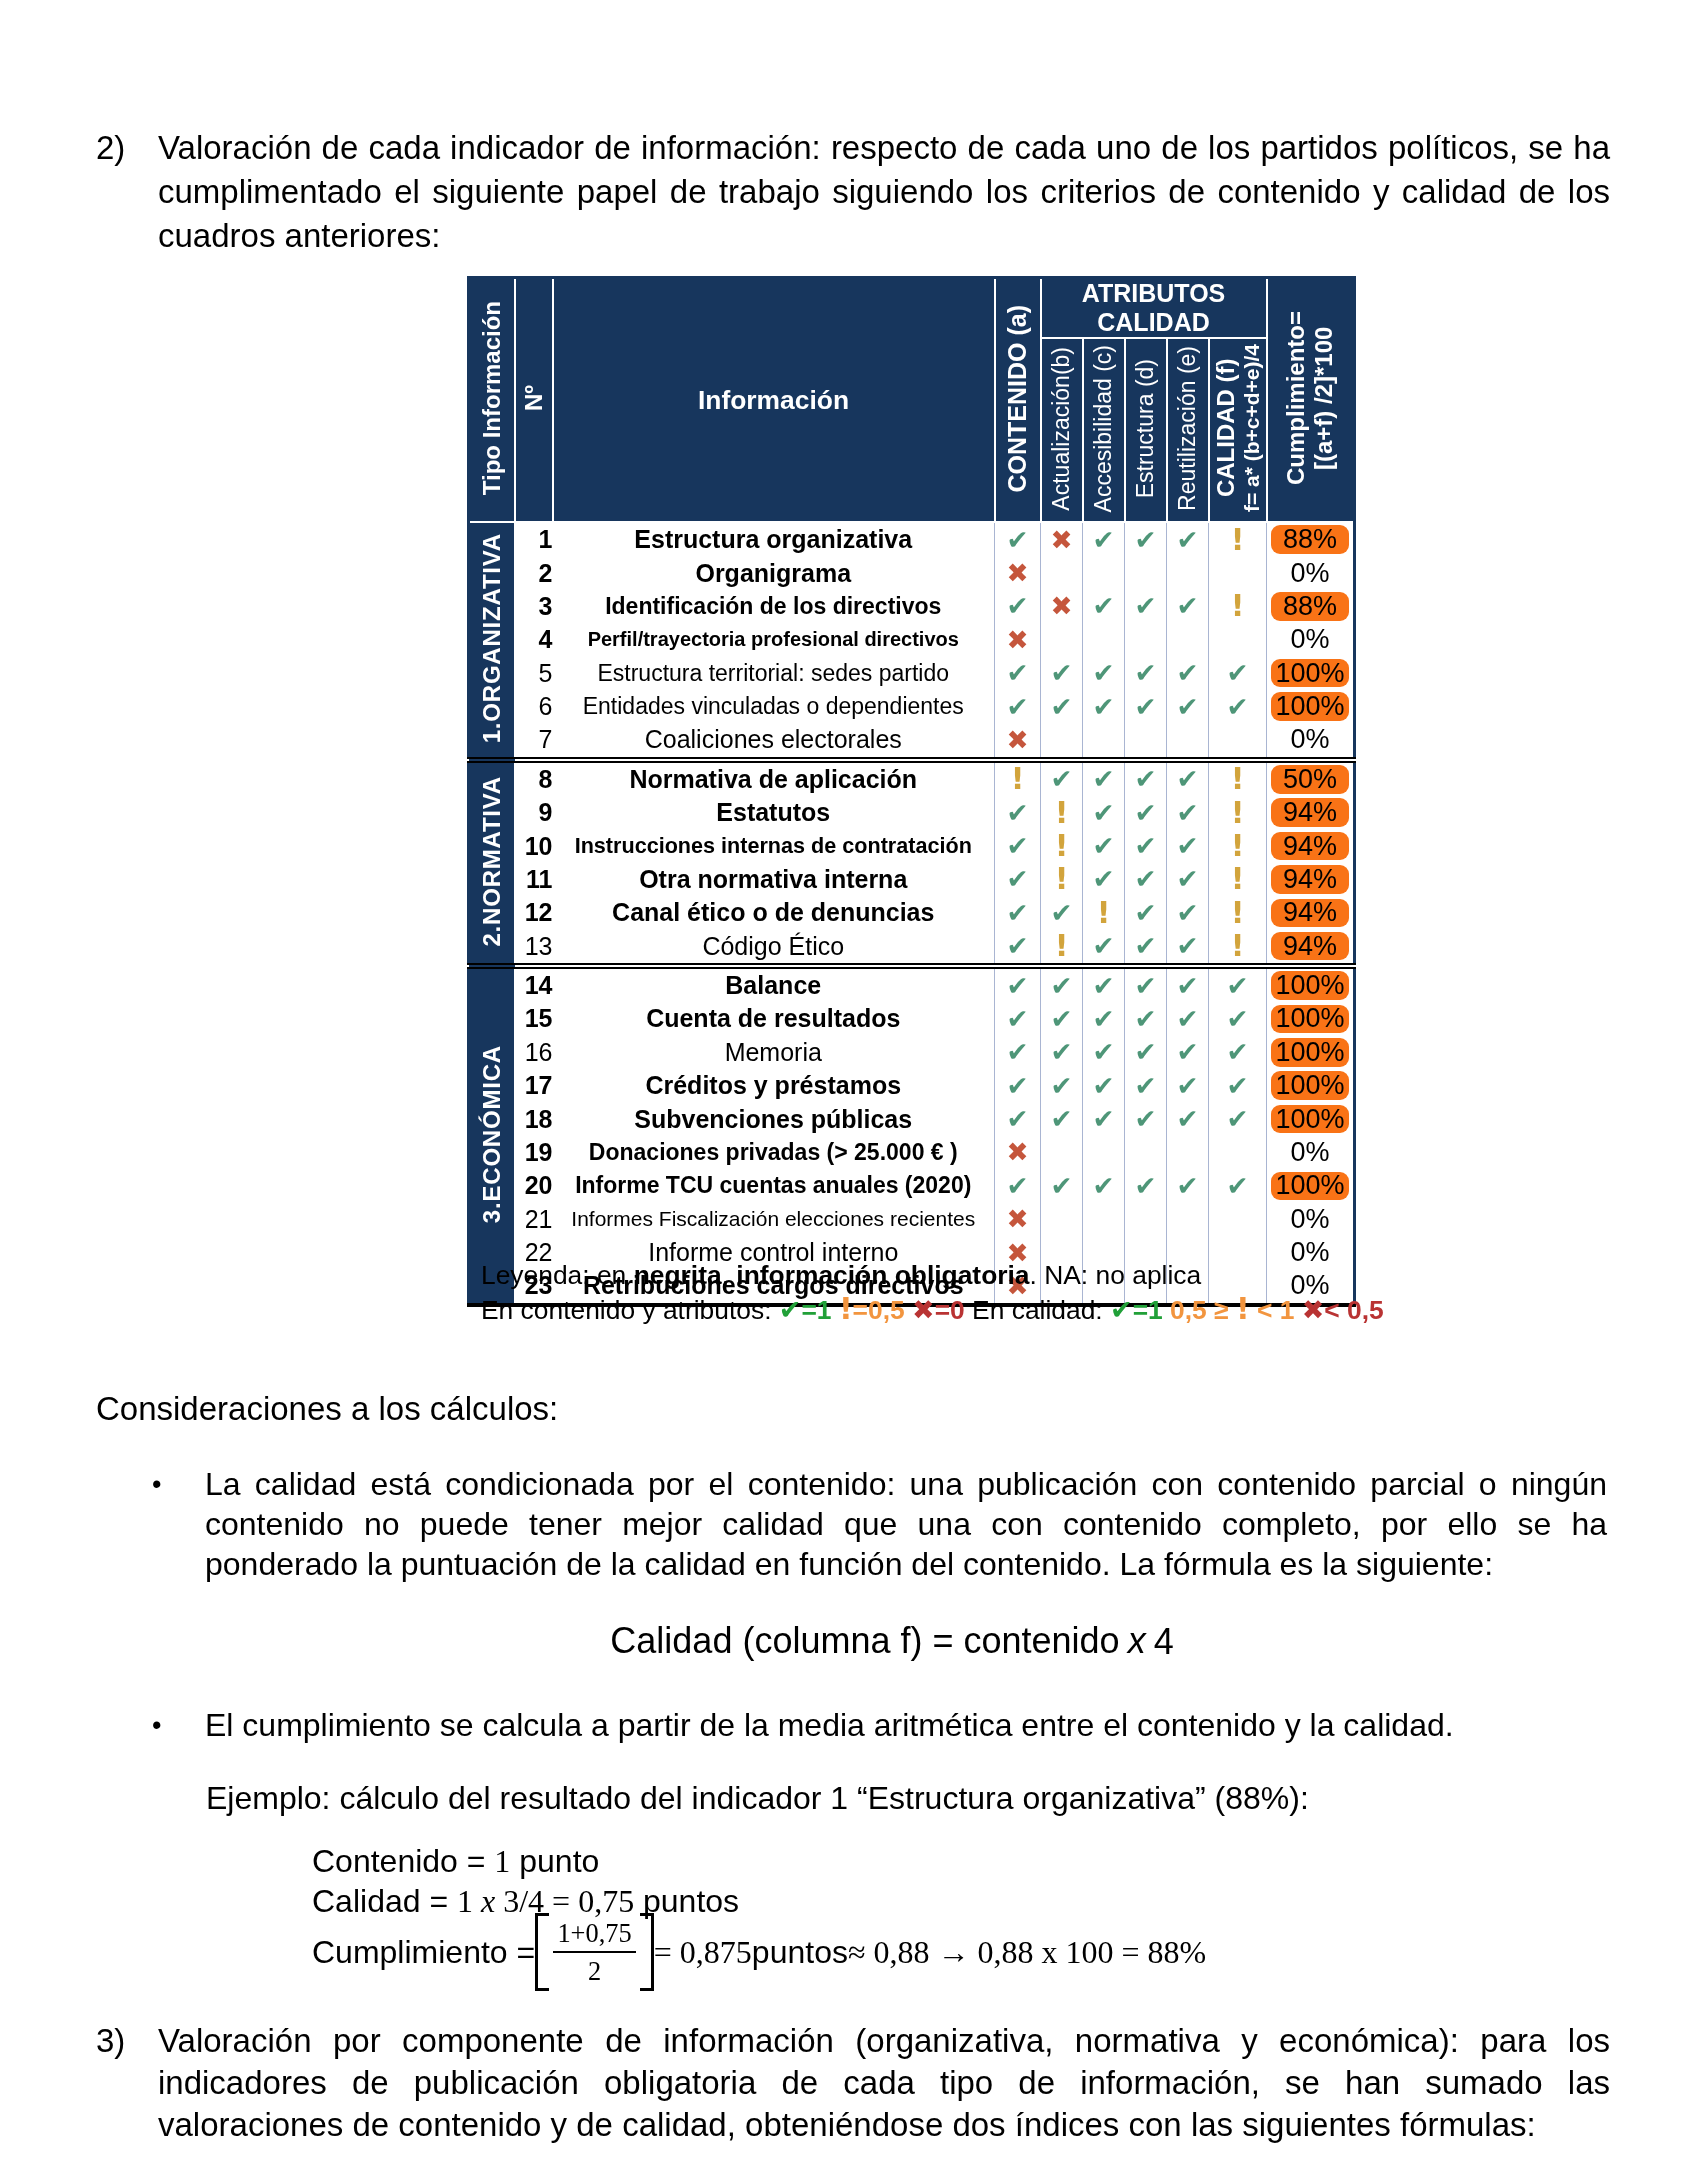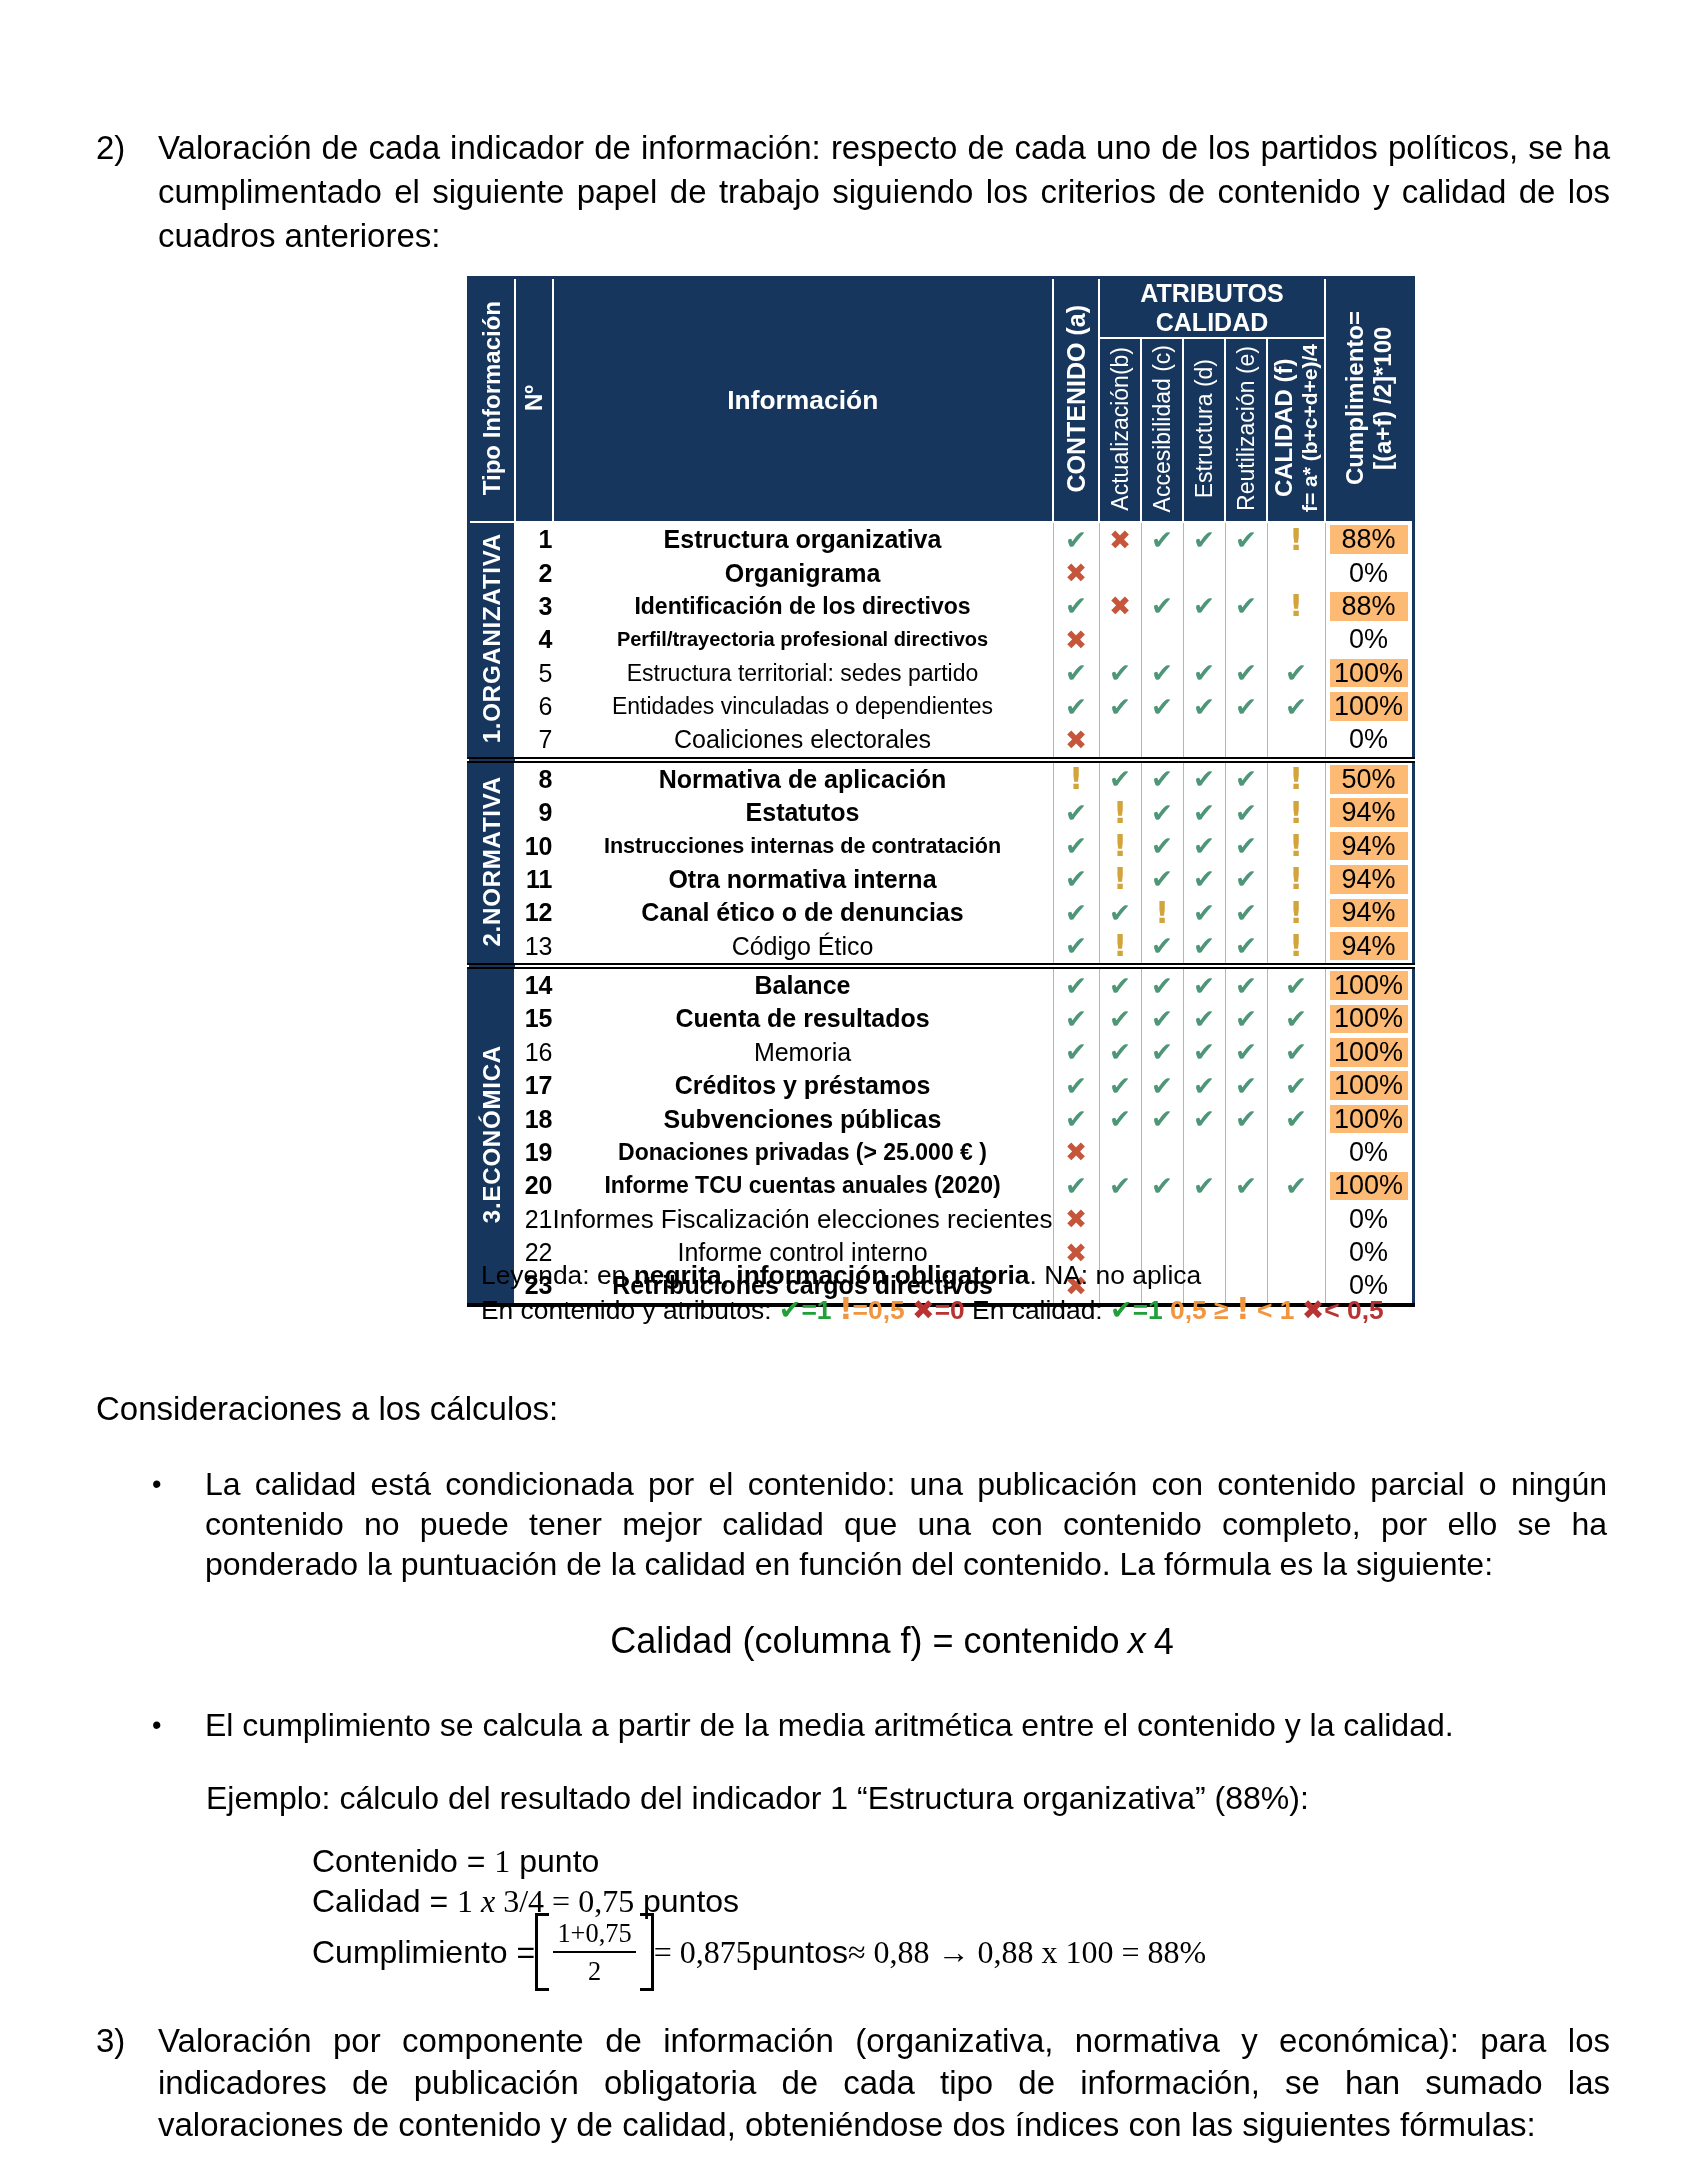--- a/index.html
+++ b/index.html
@@ -36,21 +36,21 @@
   th.hcum .vert{font-size:24px;}
   th.hinfo{font-size:26.4px;}
   td.gcell{background:#17365D;color:#fff;text-align:center;border-right:2.4px solid #fff;border-left:0;}
   td.gcell .vert{font-size:24px;font-weight:bold;letter-spacing:0.8px;}
   td.numc{text-align:right;padding-right:9.6px;font-size:25px;}
   td.infoc{padding-left:8px;white-space:nowrap;overflow:hidden;font-size:25px;text-align:center;}
   tr.boldrow td.numc, tr.boldrow td.infoc{font-weight:bold;}
   td.icell{text-align:center;border-left:1.6px solid #A9B5D2;}
   td.pctc{border-left:1.6px solid #A9B5D2;}
   td.pctc span{display:block;margin:2.4px 4px;padding:0.8px 0;text-align:center;font-size:27px;line-height:27px;}
-  td.pctc span.pfill{background:#fdba74;}
+  td.pctc span.pfill{background:#f97316;border-radius:9px;}
   tr.gsep td{border-top:6.4px double #000;}
   .ic{font-family:"DejaVu Sans",sans-serif;font-size:26.4px;line-height:32px;}
   .ic-check{color:#4E9678;}
   .ic-x{color:#C5563C;}
   .ic-excl{color:#D2A43C;font-weight:900;font-size:30px;}
 
   
   .legend{font-size:26.4px;line-height:34px;}
   .lgb{font-weight:bold;}
   .lg-green{color:#21A038;}
@@ -381,21 +381,21 @@
           <td class="icell"><span class="ic ic-check">✔</span></td>
           <td class="icell"><span class="ic ic-check">✔</span></td>
           <td class="icell"><span class="ic ic-check">✔</span></td>
           <td class="icell"><span class="ic ic-check">✔</span></td>
           <td class="pctc">
             <span class="pfill">100%</span>
           </td>
         </tr>
         <tr>
           <td class="numc">21</td>
-          <td class="infoc" style="font-size: 26px;">Informes Fiscalización elecciones recientes</td>
+          <td class="infoc" style="font-size: 21px;">Informes Fiscalización elecciones recientes</td>
           <td class="icell"><span class="ic ic-x">✖</span></td>
           <td class="icell"></td>
           <td class="icell"></td>
           <td class="icell"></td>
           <td class="icell"></td>
           <td class="icell"></td>
           <td class="pctc">
             <span class="pplain">0%</span>
           </td>
         </tr>

